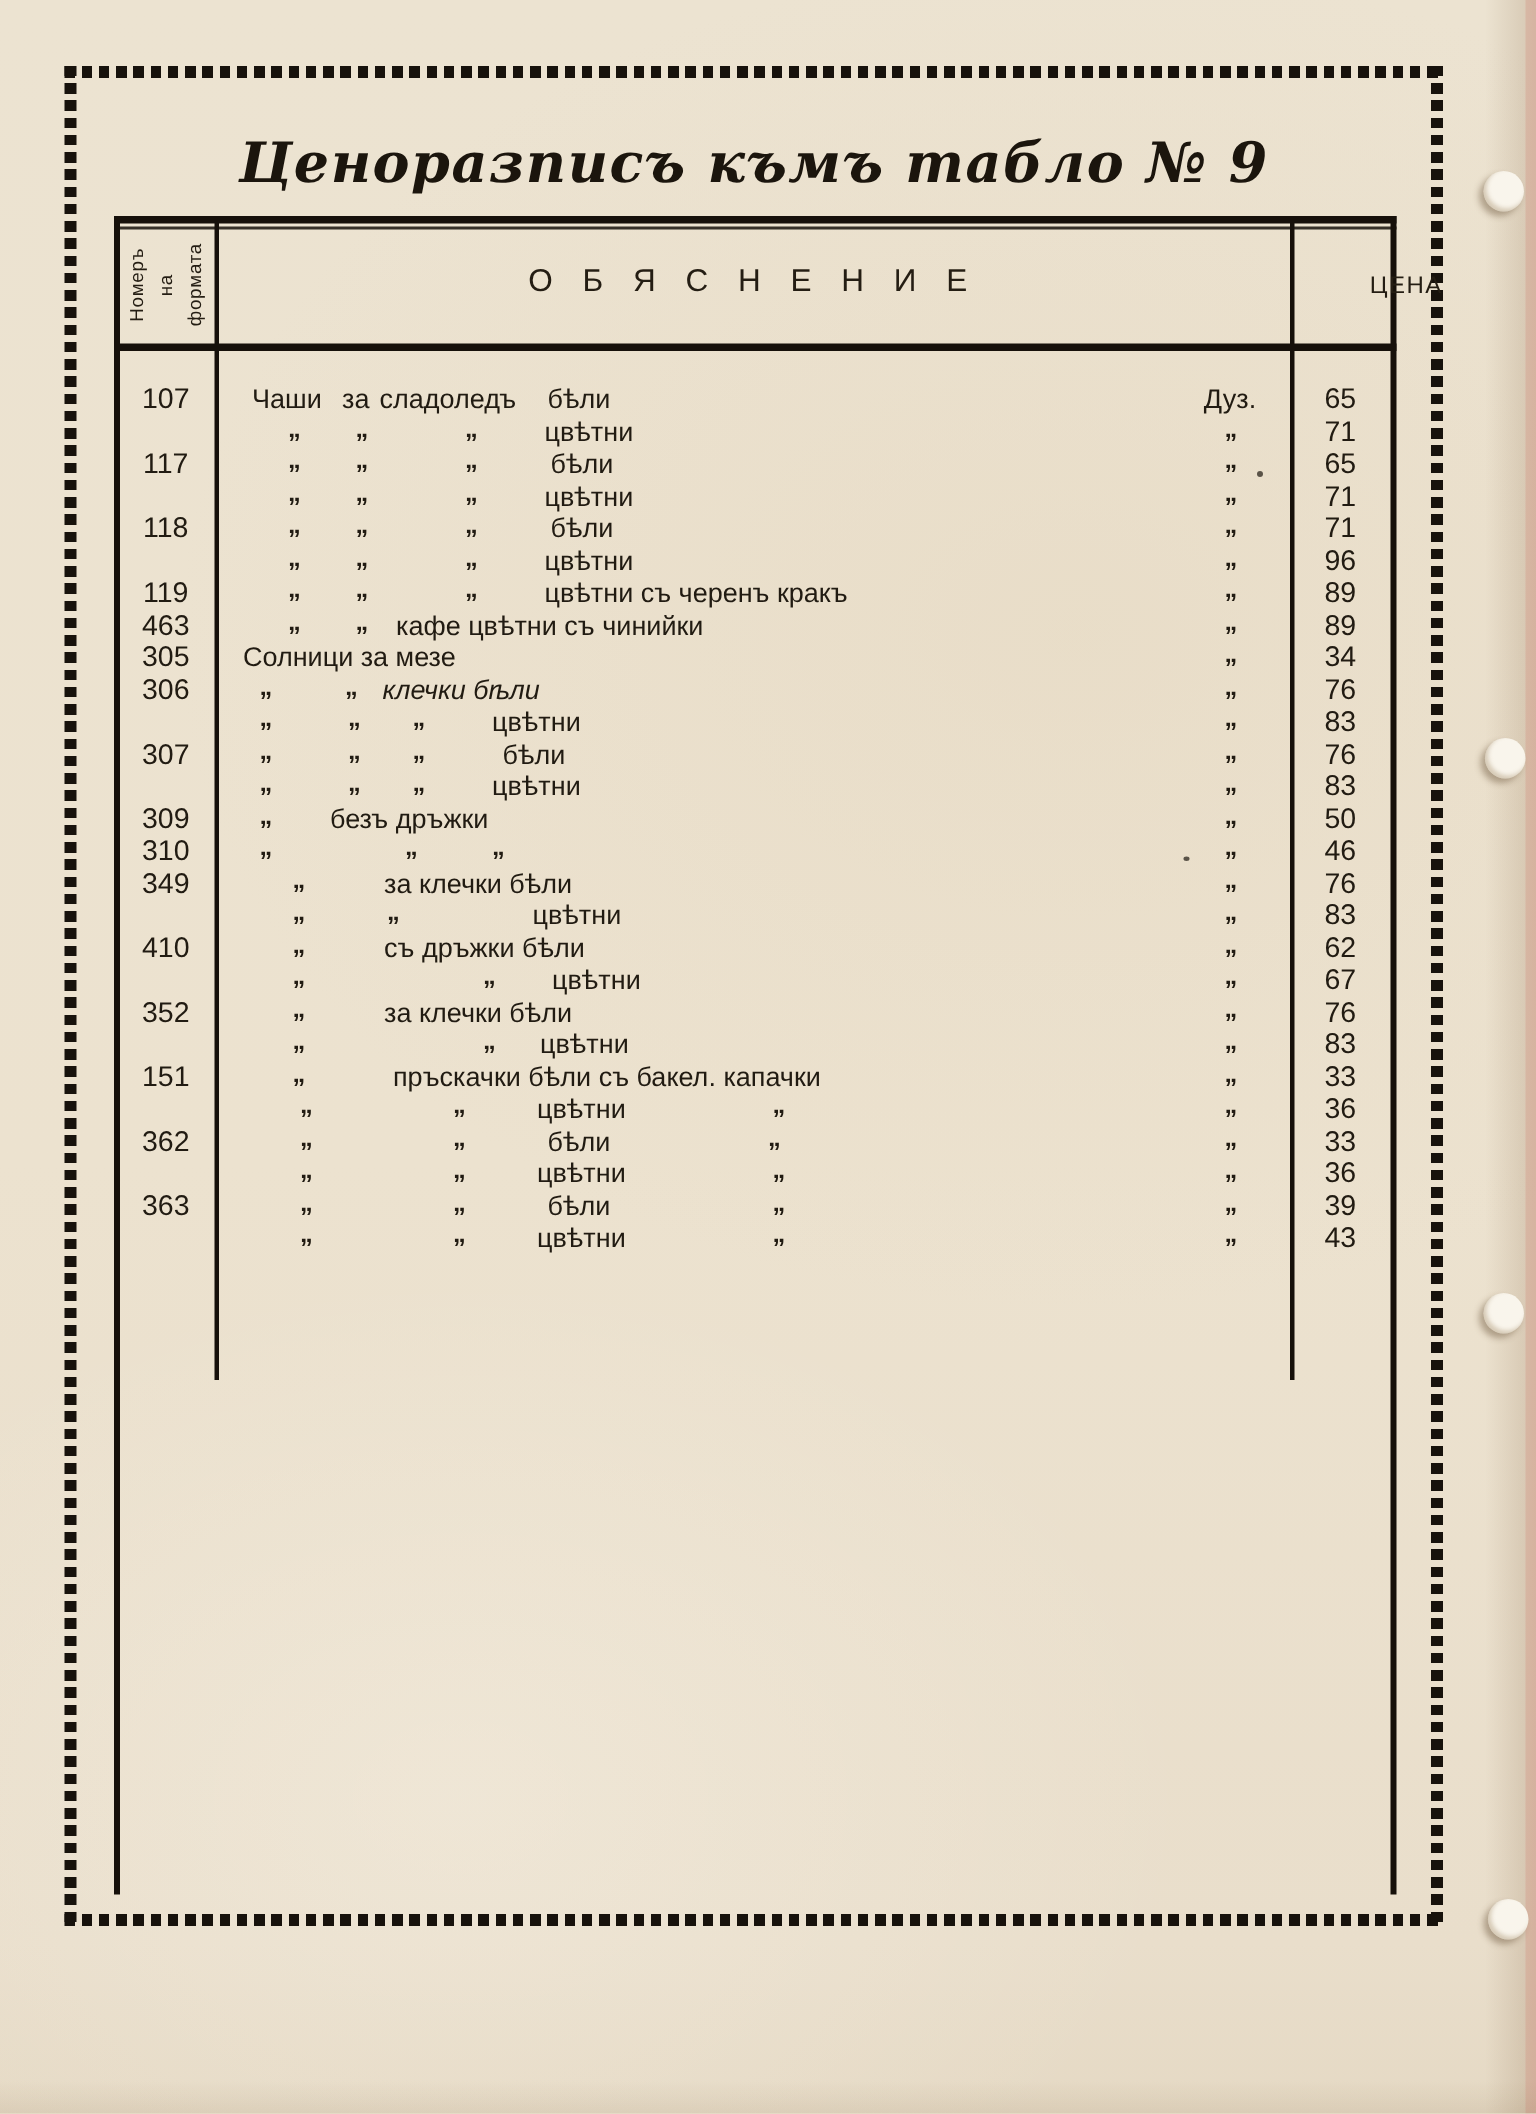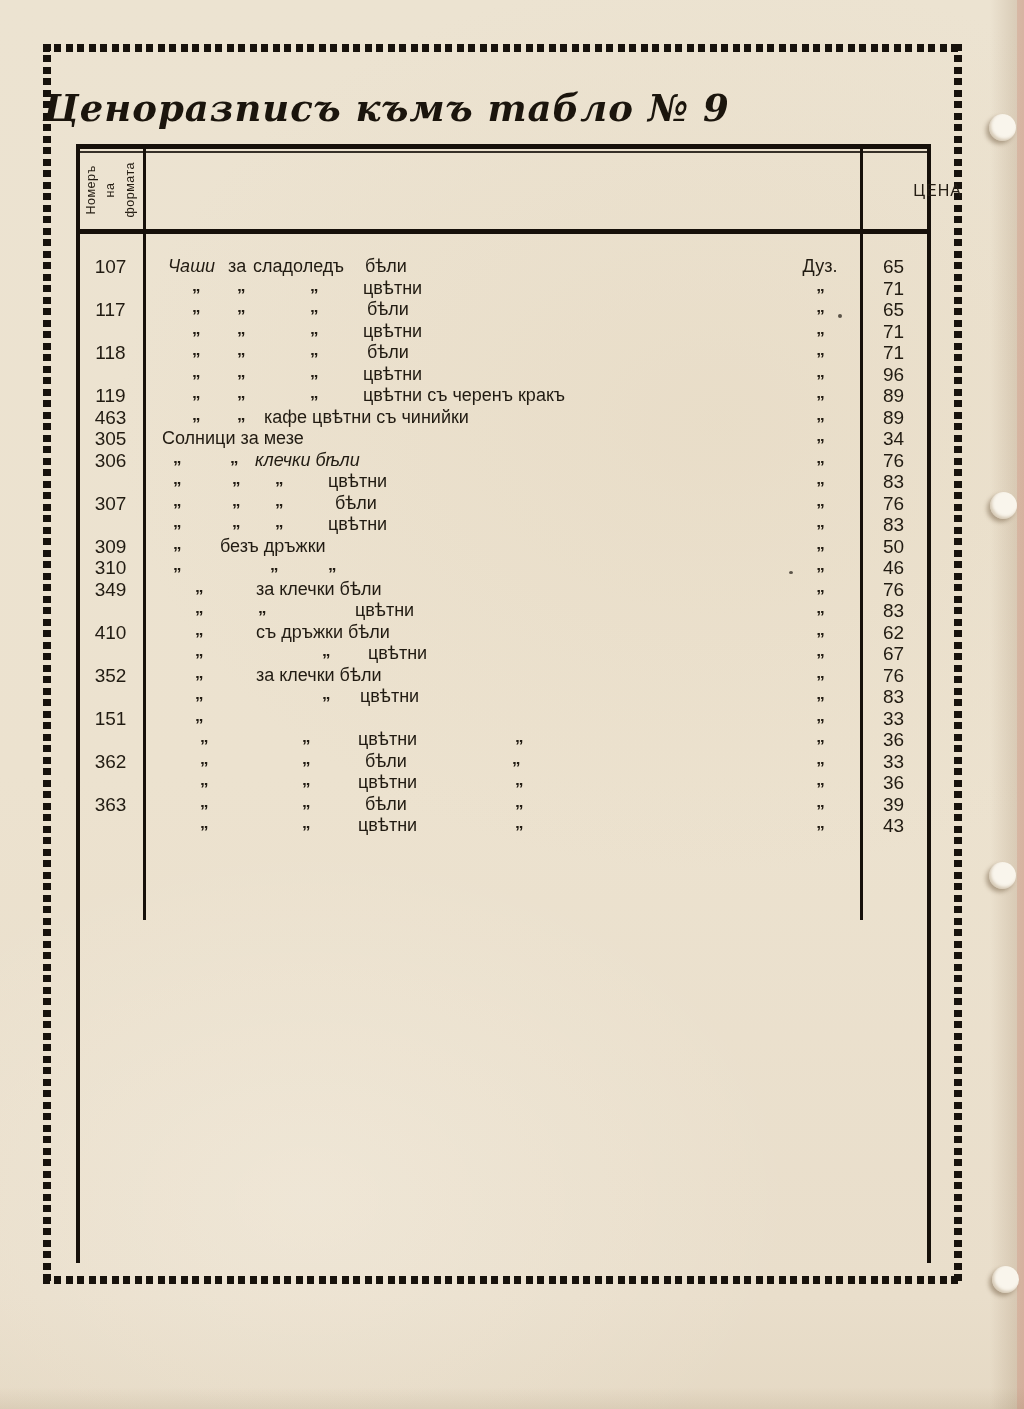--- a/index.html
+++ b/index.html
@@ -15,21 +15,21 @@
     background:linear-gradient(to right, rgba(130,98,66,0), rgba(130,98,66,.16) 70%, rgba(148,96,78,.22));}
   .edge-pink{position:absolute;top:0;right:0;width:7px;height:100%;background:rgba(208,134,116,.28);}
   .bottom-shade{position:absolute;left:0;bottom:0;width:100%;height:22px;
     background:linear-gradient(to bottom, rgba(120,95,60,0), rgba(120,95,60,.10));}
 
   
   .dash{position:absolute;background-repeat:repeat;}
   .dash.h{height:8px;background-image:repeating-linear-gradient(to right,#17120c 0 7px,rgba(0,0,0,0) 7px 11.5px);}
   .dash.v{width:8px;background-image:repeating-linear-gradient(to bottom,#17120c 0 7px,rgba(0,0,0,0) 7px 11.5px);}
 
-  .title{position:absolute;left:43px;top:86px;width:919px;
+  .title{position:absolute;left:43px;top:86px;width:919px;text-align:center;
     font-family:"DejaVu Serif","Liberation Serif",serif;font-style:italic;font-weight:700;
     font-size:37px;letter-spacing:1px;color:#1b150d;}
 
   
   .rule{position:absolute;background:#16100a;}
 
   .hdr-format{position:absolute;left:80px;top:151px;width:62px;height:78px;display:flex;align-items:center;justify-content:center;}
   .hdr-format .vtxt{writing-mode:vertical-rl;transform:rotate(180deg);white-space:pre-line;
     font-size:12.5px;line-height:1.55;letter-spacing:.5px;text-align:center;color:#241d13;}
   .hdr-expl{position:absolute;left:146px;top:176px;width:712px;text-align:center;
@@ -74,26 +74,27 @@
   <div class="rule" style="left:76px;top:144px;width:4px;height:1119px;"></div>
   <div class="rule" style="left:927px;top:144px;width:4px;height:1119px;"></div>
   <div class="rule" style="left:143px;top:144px;width:3px;height:776px;"></div>
   <div class="rule" style="left:860px;top:144px;width:3px;height:776px;"></div>
 
   <div class="hdr-format">
     <div class="vtxt">Номеръ
 на
 формата</div>
   </div>
+  <div class="hdr-expl">О Б Я С Н Е Н И Е</div>
   <div class="hdr-price">ЦЕНА</div>
 
   <div class="tbody">
       <div class="trow">
         <span class="cell-num">107</span>
-        <span class="seg" style="left: 22px; font-style: italic;">Чаши</span>
+        <span class="seg" style="left: 22px;">Чаши</span>
         <span class="seg" style="left: 82px;">за</span>
         <span class="seg" style="left: 107px;">сладоледъ</span>
         <span class="seg" style="left: 219px;">бѣли</span>
         <span class="cell-unit">Дуз.</span>
         <span class="cell-price">65</span>
       </div>
       <div class="trow">
         <span class="seg ditto" style="left: 46px;"><span>„</span></span>
         <span class="seg ditto" style="left: 91px;"><span>„</span></span>
         <span class="seg ditto" style="left: 164px;"><span>„</span></span>
@@ -244,20 +245,21 @@
       <div class="trow">
         <span class="seg ditto" style="left: 49px;"><span>„</span></span>
         <span class="seg ditto" style="left: 176px;"><span>„</span></span>
         <span class="seg" style="left: 214px;">цвѣтни</span>
         <span class="cell-unit ditto"><span>„</span></span>
         <span class="cell-price">83</span>
       </div>
       <div class="trow">
         <span class="cell-num">151</span>
         <span class="seg ditto" style="left: 49px;"><span>„</span></span>
+        <span class="seg" style="left: 116px;">пръскачки бѣли съ бакел. капачки</span>
         <span class="cell-unit ditto"><span>„</span></span>
         <span class="cell-price">33</span>
       </div>
       <div class="trow">
         <span class="seg ditto" style="left: 54px;"><span>„</span></span>
         <span class="seg ditto" style="left: 156px;"><span>„</span></span>
         <span class="seg" style="left: 212px;">цвѣтни</span>
         <span class="seg ditto" style="left: 369px;"><span>„</span></span>
         <span class="cell-unit ditto"><span>„</span></span>
         <span class="cell-price">36</span>

